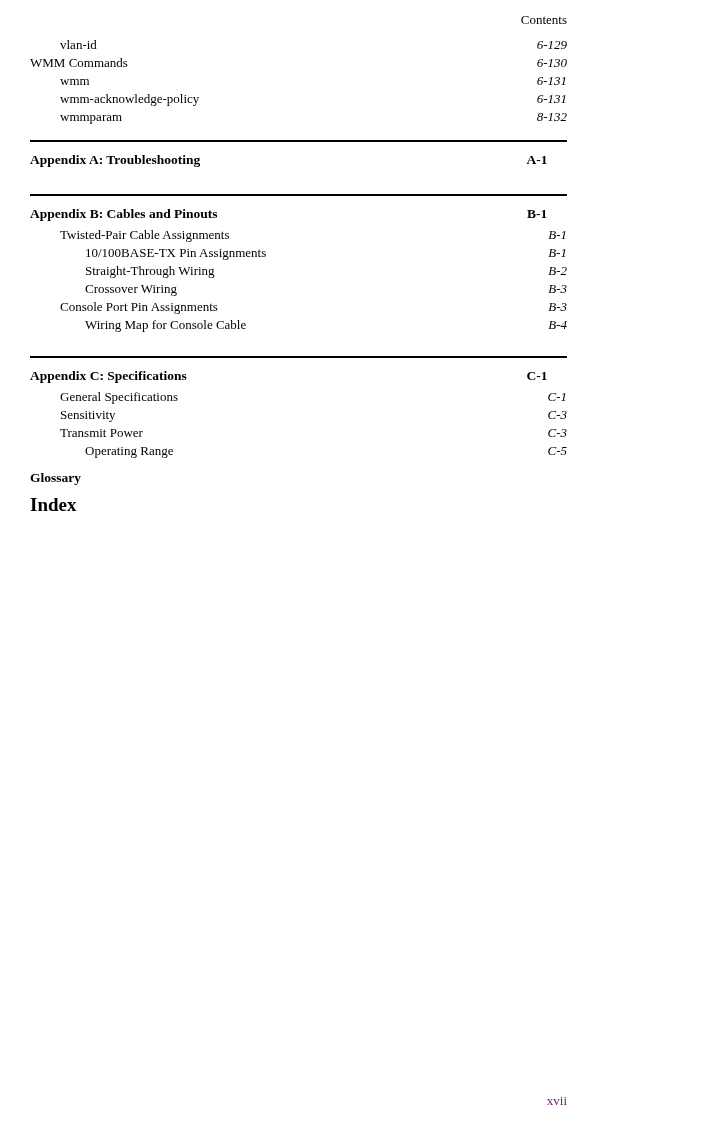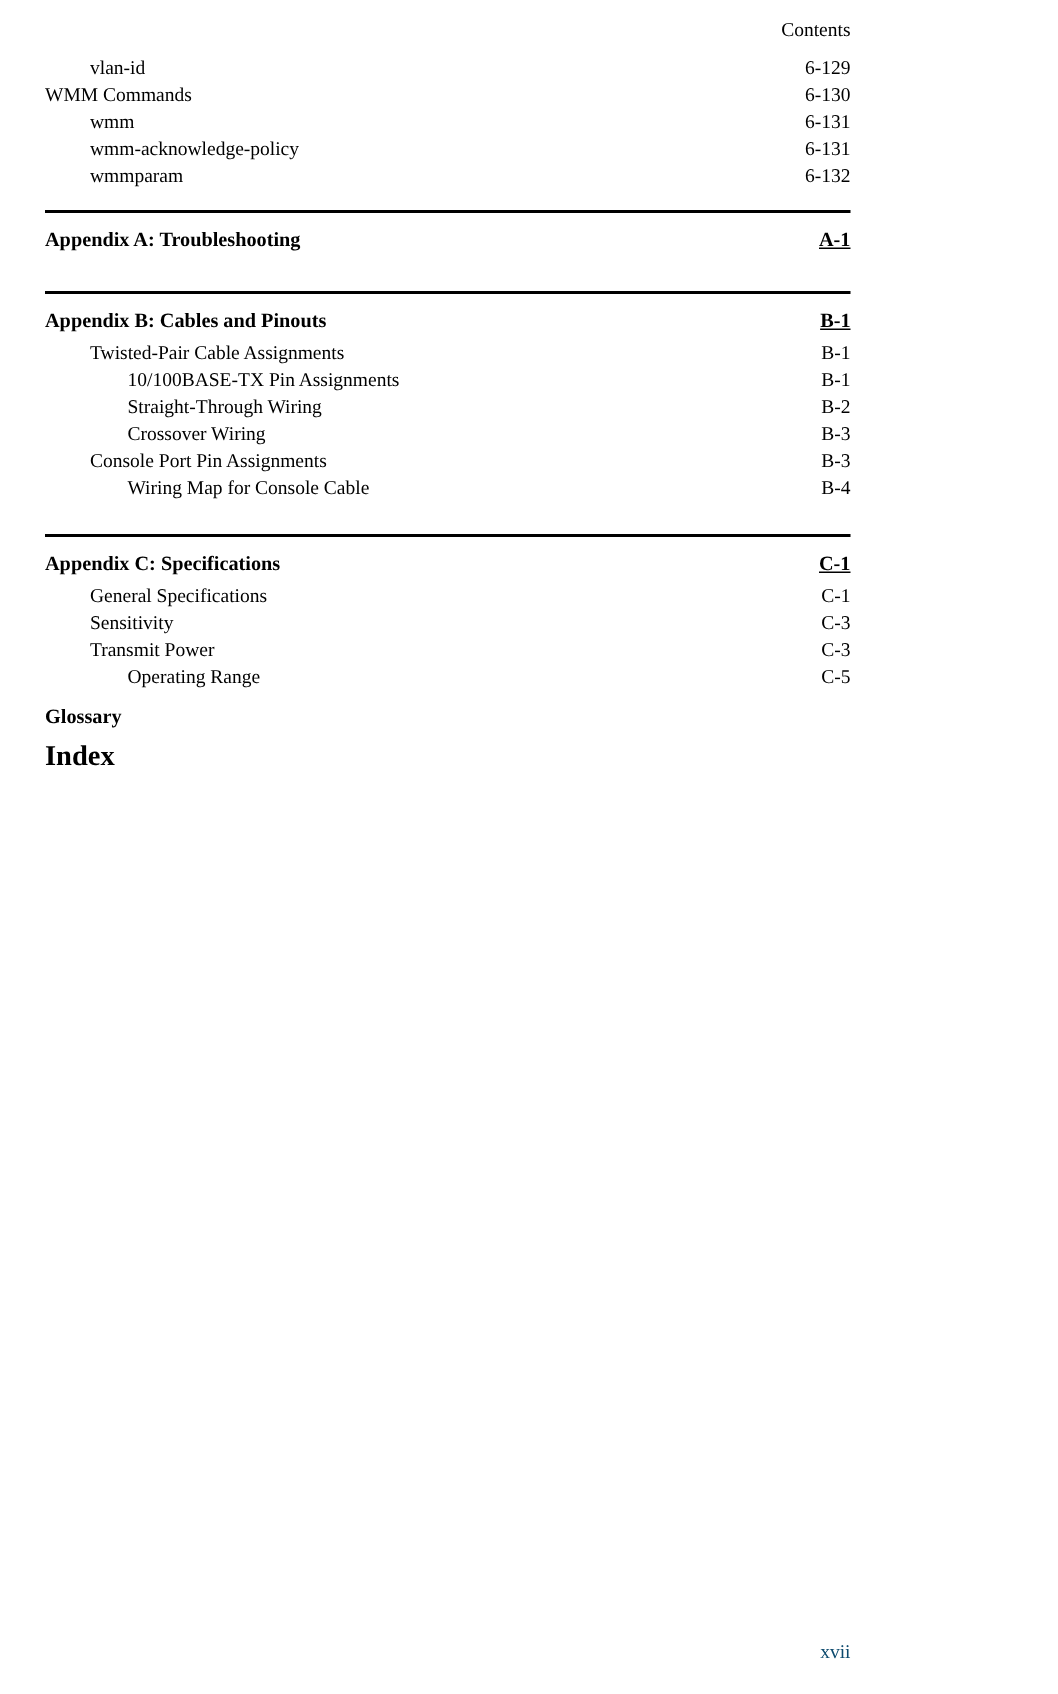--- a/index.html
+++ b/index.html
@@ -46,20 +46,21 @@
     }
 
     .toc-entry .entry-label {
       flex: 1;
     }
 
     .toc-entry .entry-page {
       min-width: 60px;
       text-align: right;
       font-size: 13px;
+      font-style: italic;
     }
 
     .indent-1 {
       padding-left: 30px;
       align-items: flex-end;
     }
 
     .indent-2 {
       padding-left: 55px;
       align-items: flex-end;
@@ -77,30 +78,29 @@
       display: flex;
       justify-content: space-between;
       align-items: baseline;
       padding: 4px 0 4px 0;
       gap: 28px;
     }
 
     .appendix-heading .entry-page {
       font-weight: bold;
       min-width: 60px;
-      text-align: right;
-      text-decoration: underline;
+      text-align: center;
     }
 
     .bottom-page-num {
       position: absolute;
       bottom: 20px;
       right: 30px;
       font-size: 13px;
-      color: #0c4a6e;
+      color: #701a75;
     }
 
     .spacer {
       height: 8px;
     }
 
     .glossary-entry {
       font-weight: bold;
       font-size: 13.5px;
       padding: 10px 0 4px 0;
@@ -133,21 +133,21 @@
     <div class="toc-entry indent-1">
       <span class="entry-label">wmm</span>
       <span class="entry-page">6-131</span>
     </div>
     <div class="toc-entry indent-1">
       <span class="entry-label">wmm-acknowledge-policy</span>
       <span class="entry-page">6-131</span>
     </div>
     <div class="toc-entry indent-1">
       <span class="entry-label">wmmparam</span>
-      <span class="entry-page">6-132</span>
+      <span class="entry-page">8-132</span>
     </div>
   </div>
 
   <hr class="section-divider">
   <div class="appendix-heading">
     <span>Appendix A: Troubleshooting</span>
     <span class="entry-page">A-1</span>
   </div>
   <div class="spacer"></div>
 

